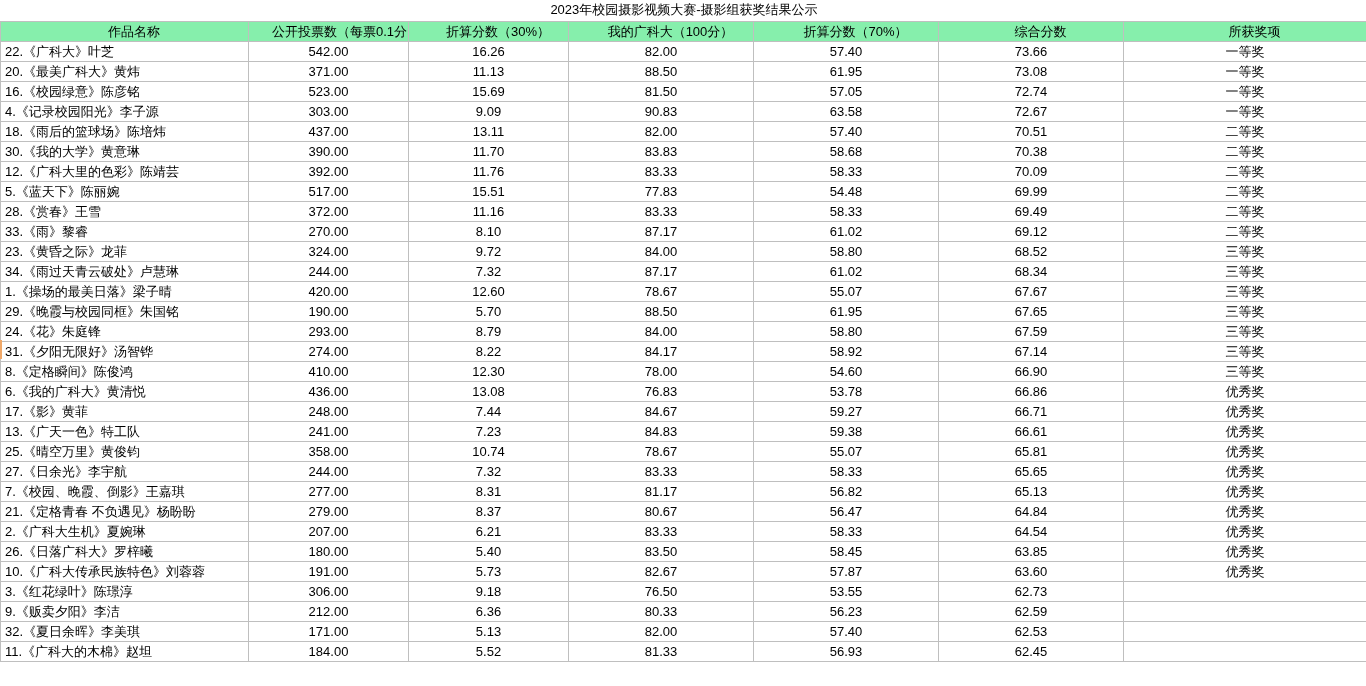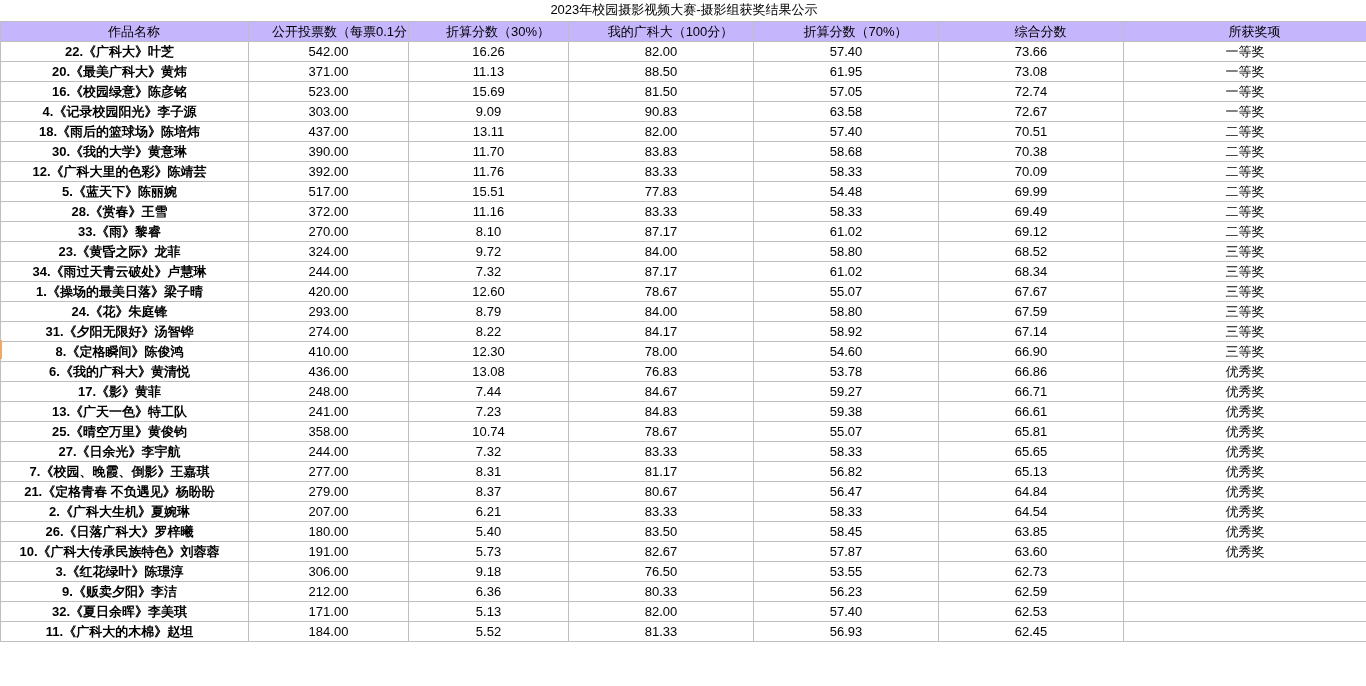--- a/index.html
+++ b/index.html
@@ -32,27 +32,26 @@
     font-size: 13px;
     line-height: 15px;
     height: 19px;
     padding: 0 4px;
     font-weight: normal;
     white-space: nowrap;
     overflow: hidden;
   }
   thead th {
     text-align: center;
-    background: #c4b5fd;
+    background: #86efac;
     padding-left: 23px;
   }
   td.name {
-    text-align: center;
+    text-align: left;
     padding-right: 14px;
-    font-weight: bold;
   }
   td.num {
     text-align: center;
   }
   td.award {
     text-align: center;
     margin-top: 38px;
   }
   col.c0 { width: 248px; }
   col.c1 { width: 160px; }
@@ -211,20 +210,29 @@
       <tr>
         <td class="name">1.《操场的最美日落》梁子晴</td>
         <td class="num">420.00</td>
         <td class="num">12.60</td>
         <td class="num">78.67</td>
         <td class="num">55.07</td>
         <td class="num">67.67</td>
         <td class="award">三等奖</td>
       </tr>
       <tr>
+        <td class="name">29.《晚霞与校园同框》朱国铭</td>
+        <td class="num">190.00</td>
+        <td class="num">5.70</td>
+        <td class="num">88.50</td>
+        <td class="num">61.95</td>
+        <td class="num">67.65</td>
+        <td class="award">三等奖</td>
+      </tr>
+      <tr>
         <td class="name">24.《花》朱庭锋</td>
         <td class="num">293.00</td>
         <td class="num">8.79</td>
         <td class="num">84.00</td>
         <td class="num">58.80</td>
         <td class="num">67.59</td>
         <td class="award">三等奖</td>
       </tr>
       <tr>
         <td class="name">31.《夕阳无限好》汤智铧</td>

